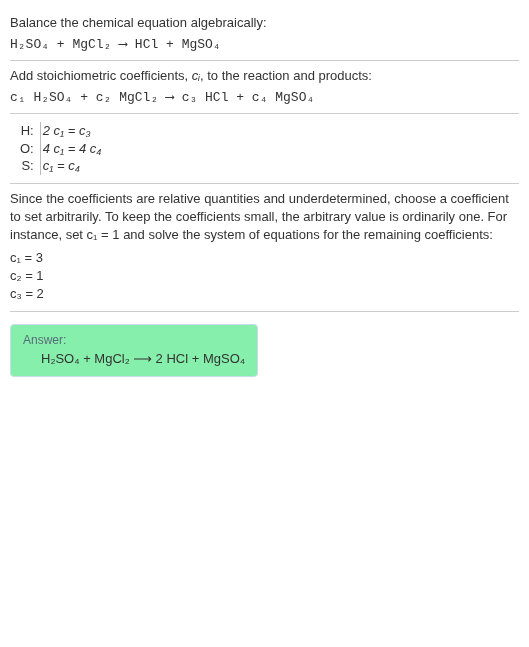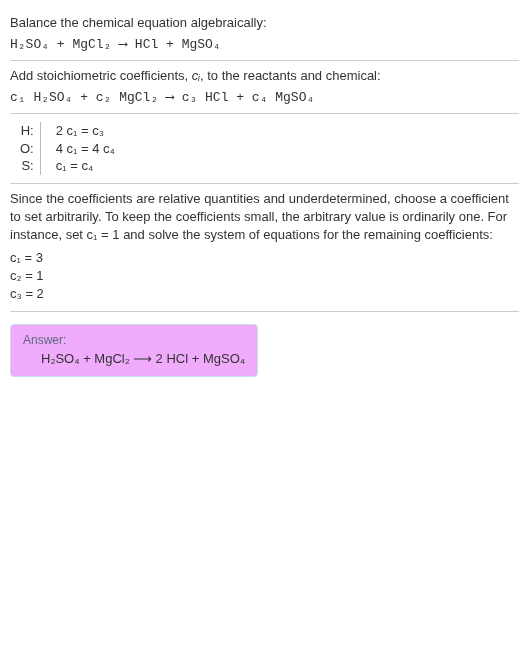--- a/index.html
+++ b/index.html
@@ -32,29 +32,30 @@
       padding: 0 4px;
       vertical-align: middle;
       line-height: 1.35;
     }
     .atom-table td:first-child {
       text-align: right;
       border-right: 1px solid #bbb;
       padding-right: 6px;
     }
     .atom-table td:last-child {
-      padding-left: 15px;
+      padding-left: 2px;
+      font-style: italic;
     }
     .solved {
       margin-top: 4px;
       line-height: 1.4;
     }
     .answer-box {
       display: inline-block;
-      background: #f0abfc;
+      background: #86efac;
       border: 1px solid #c9dceb;
       border-radius: 4px;
       padding: 8px 12px 10px 12px;
       margin-top: 6px;
     }
     .answer-label {
       color: #5a6b7a;
       font-size: 12px;
       margin-bottom: 4px;
     }
@@ -68,21 +69,21 @@
 
 <div class="section">
   <div class="line">Balance the chemical equation algebraically:</div>
   <div class="equation">H₂SO₄ + MgCl₂ ⟶ HCl + MgSO₄</div>
 </div>
 
 <hr>
 
 <div class="section">
   <div class="line">
-    <span>Add stoichiometric coefficients, </span><i><span>cᵢ</span></i><span>, to the reactants and chemical:</span>
+    <span>Add stoichiometric coefficients, </span><i><span>cᵢ</span></i><span>, to the reaction and products:</span>
   </div>
   <div class="equation">c₁ H₂SO₄ + c₂ MgCl₂ ⟶ c₃ HCl + c₄ MgSO₄</div>
 </div>
 
 <hr>
 
 <div class="section">
   <table class="atom-table">
     <tbody>
         <tr>

